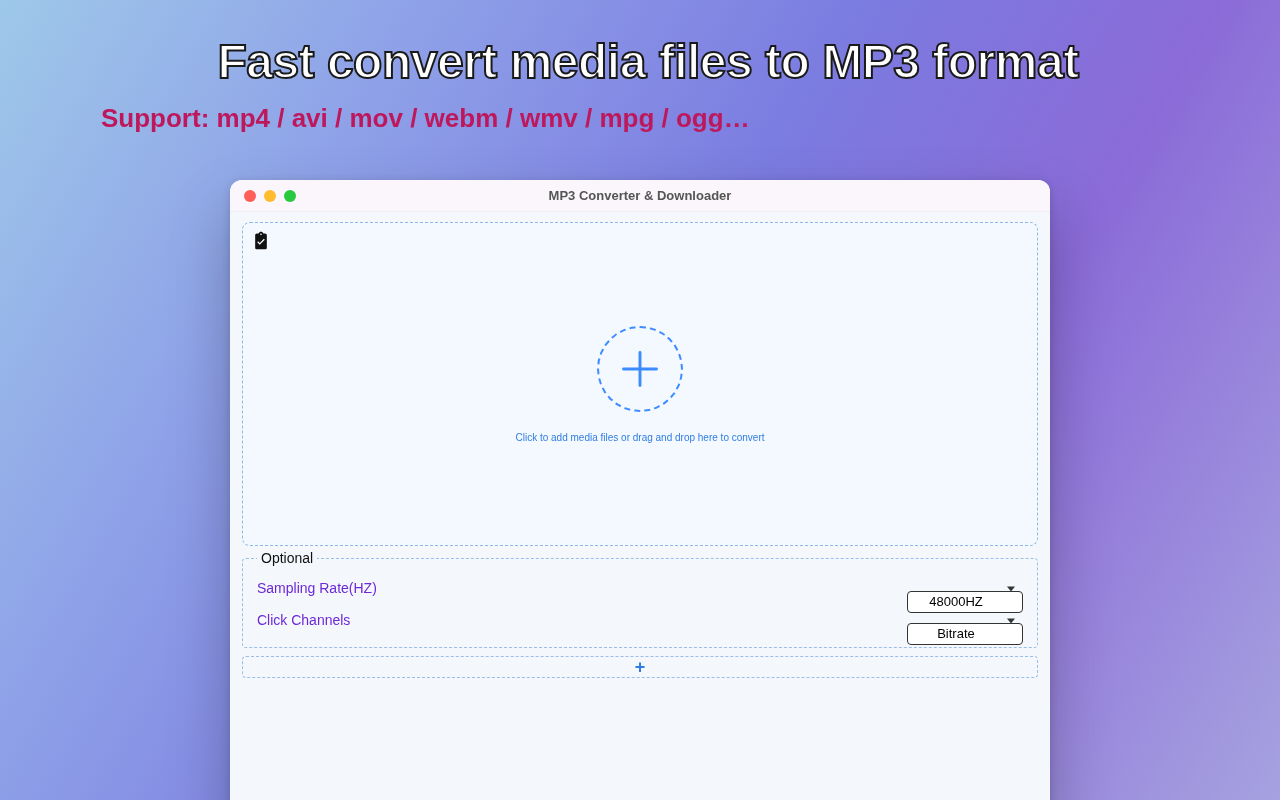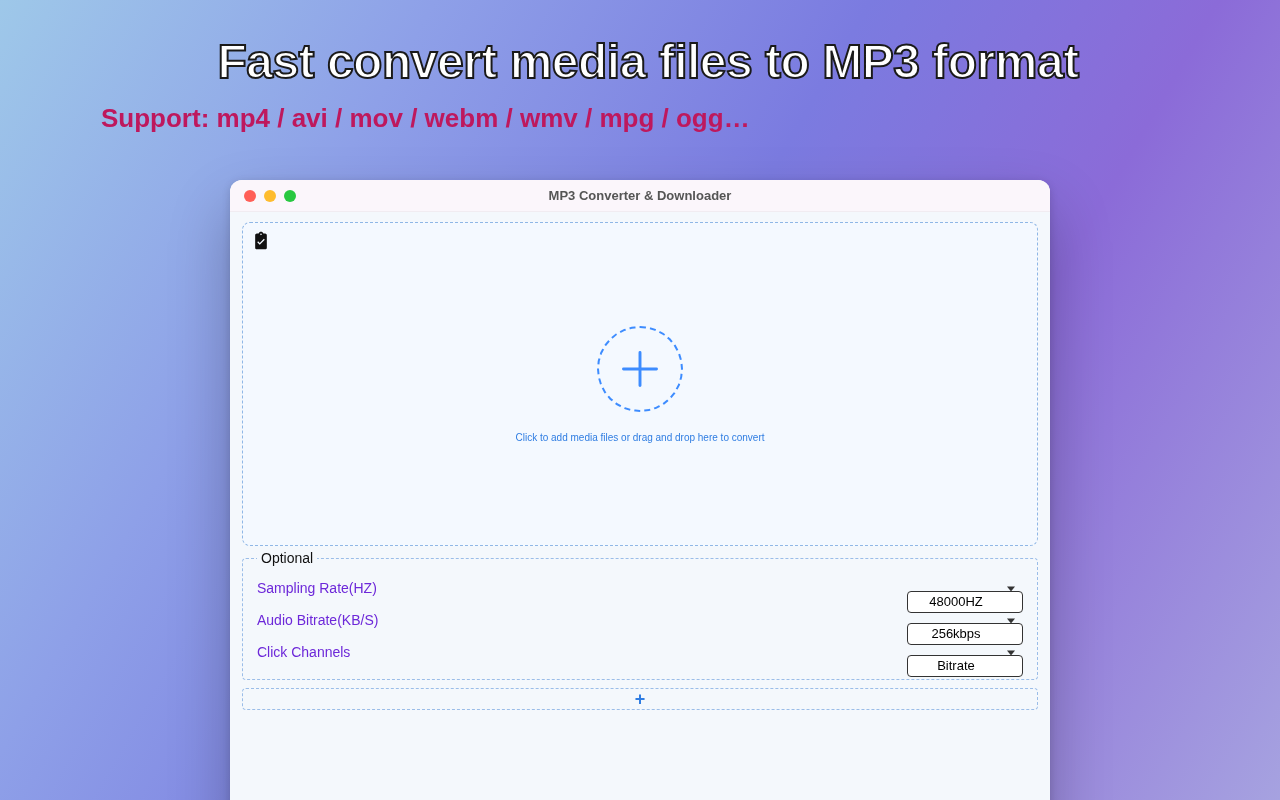--- a/index.html
+++ b/index.html
@@ -228,26 +228,20 @@
     <div class="fieldset">
       <span class="legend">Optional</span>
 
       <div class="row">
         <label>Sampling Rate(HZ)</label>
         <div class="select-wrap">
           <div class="select">48000HZ</div>
         </div>
       </div>
 
-      <div class="row">
-        <label>Audio Bitrate(KB/S)</label>
-        <div class="select-wrap">
-          <div class="select">256kbps</div>
-        </div>
-      </div>
 
       <div class="row">
         <label>Click Channels</label>
         <div class="select-wrap">
           <div class="select">Bitrate</div>
         </div>
       </div>
     </div>
 
     <div class="addbar">

